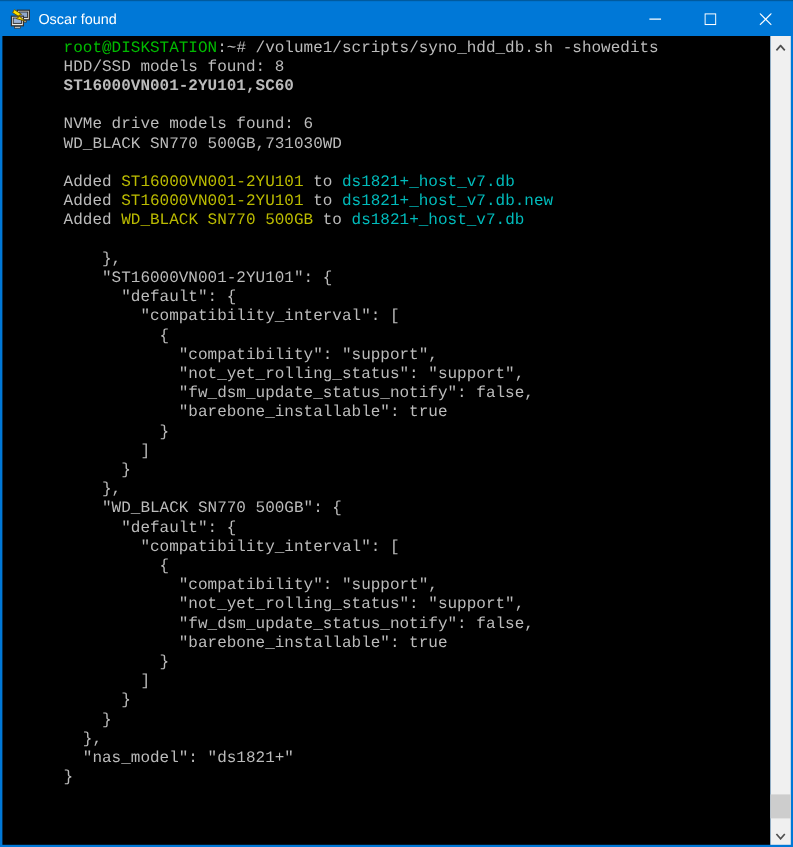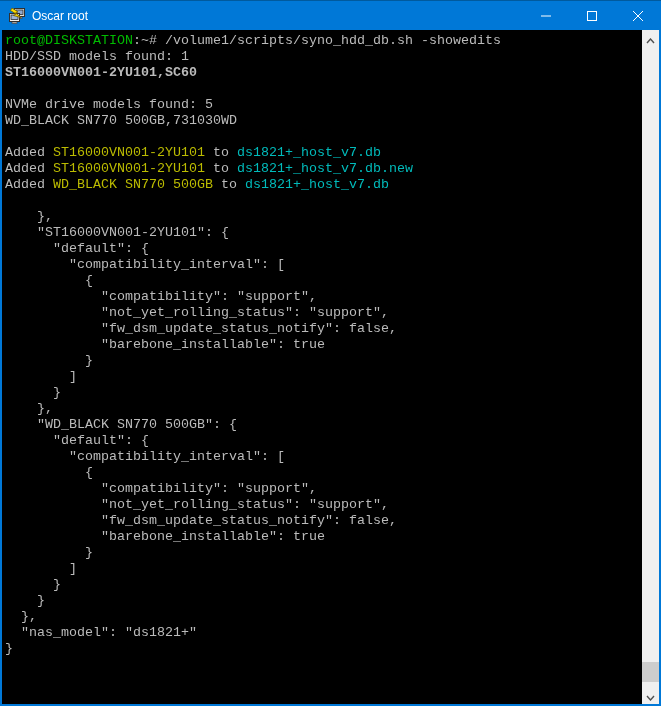--- a/index.html
+++ b/index.html
@@ -19,21 +19,21 @@
   .client{
     position:absolute;top:30px;left:2px;right:2px;bottom:2px;display:flex;
   }
   .terminal{
     width:640px;height:100%;background:var(--bg);box-sizing:border-box;
     padding:3px 0 0 3px;overflow:hidden;cursor:text;
   }
   .tline{
     height:16px;line-height:16px;white-space:pre;
     font-family:"Liberation Mono","DejaVu Sans Mono",monospace;
-    font-size:13.33px;color:var(--fg);
+    font-size:13.33px;color:var(--fg);margin-left:48px;
   }
   .scrollbar{
     width:17px;height:100%;background:var(--scrollbar-track);position:relative;flex:0 0 auto;
   }
   .sb-btn{
     position:absolute;left:0;width:17px;height:17px;
     display:flex;align-items:center;justify-content:center;
   }
   .sb-up{top:0;}
   .sb-down{bottom:0;}
@@ -54,21 +54,21 @@
         <rect x="8" y="3" width="7" height="4.5" fill="#8fa7cc" stroke="#303030" stroke-width="0.8"></rect>
         <rect x="9" y="10" width="5" height="1.5" fill="#c8c4bc" stroke="#303030" stroke-width="0.6"></rect>
 
         <rect x="1.5" y="6.5" width="10" height="8" fill="#f2efe9" stroke="#303030" stroke-width="1"></rect>
         <rect x="3" y="8" width="7" height="4.5" fill="#9db3d6" stroke="#303030" stroke-width="0.8"></rect>
         <rect x="4" y="15" width="5" height="1.5" fill="#d8d4cc" stroke="#303030" stroke-width="0.6"></rect>
 
         <polygon points="4,1 10,5 7.5,6 13,10.5 5.5,8.5 8,7 2.5,3.5" fill="#ffe000" stroke="#705800" stroke-width="0.8"></polygon>
       </svg>
     </span>
-    <span class="title-text">Oscar root</span>
+    <span class="title-text">Oscar found</span>
     <div class="controls">
       <div class="cbtn">
         <span>
           <svg width="10" height="10" viewBox="0 0 10 10">
               <line x1="0" y1="5" x2="10" y2="5" stroke="#ffffff" stroke-width="1"></line>
             </svg>
         </span>
       </div>
       <div class="cbtn">
         <span>
@@ -84,24 +84,24 @@
               <line x1="10" y1="0" x2="0" y2="10" stroke="#ffffff" stroke-width="1"></line>
             </svg>
         </span>
       </div>
     </div>
   </div>
 
   <div class="client">
     <div class="terminal">
         <div class="tline"><span style="color: var(--green);">root@DISKSTATION</span><span style="color: var(--fg);">:~# /volume1/scripts/syno_hdd_db.sh -showedits</span></div>
-        <div class="tline"><span style="color: var(--fg);">HDD/SSD models found: 1</span></div>
+        <div class="tline"><span style="color: var(--fg);">HDD/SSD models found: 8</span></div>
         <div class="tline"><span style="color: var(--fg); font-weight: bold;">ST16000VN001-2YU101,SC60</span></div>
         <div class="tline"></div>
-        <div class="tline"><span style="color: var(--fg);">NVMe drive models found: 5</span></div>
+        <div class="tline"><span style="color: var(--fg);">NVMe drive models found: 6</span></div>
         <div class="tline"><span style="color: var(--fg);">WD_BLACK SN770 500GB,731030WD</span></div>
         <div class="tline"></div>
         <div class="tline"><span style="color: var(--fg);">Added </span><span style="color: var(--yellow);">ST16000VN001-2YU101</span><span style="color: var(--fg);"> to </span><span style="color: var(--cyan);">ds1821+_host_v7.db</span></div>
         <div class="tline"><span style="color: var(--fg);">Added </span><span style="color: var(--yellow);">ST16000VN001-2YU101</span><span style="color: var(--fg);"> to </span><span style="color: var(--cyan);">ds1821+_host_v7.db.new</span></div>
         <div class="tline"><span style="color: var(--fg);">Added </span><span style="color: var(--yellow);">WD_BLACK SN770 500GB</span><span style="color: var(--fg);"> to </span><span style="color: var(--cyan);">ds1821+_host_v7.db</span></div>
         <div class="tline"></div>
         <div class="tline"><span style="color: var(--fg);">    },</span></div>
         <div class="tline"><span style="color: var(--fg);">    "ST16000VN001-2YU101": {</span></div>
         <div class="tline"><span style="color: var(--fg);">      "default": {</span></div>
         <div class="tline"><span style="color: var(--fg);">        "compatibility_interval": [</span></div>

